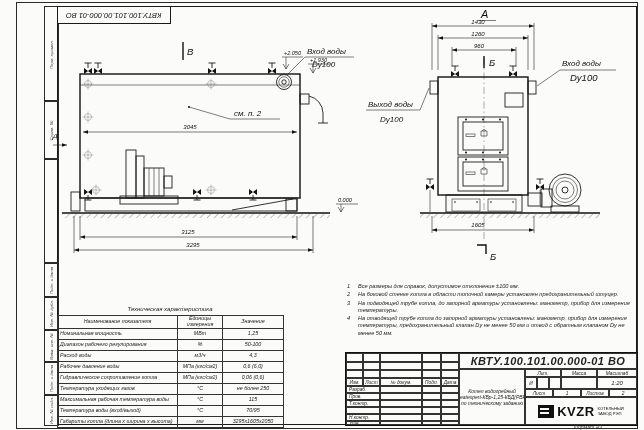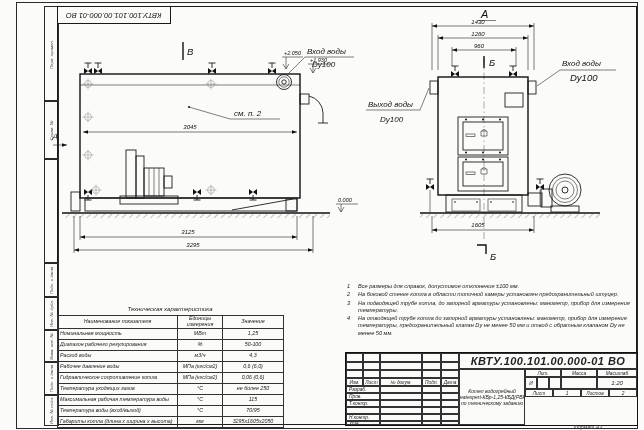--- a/index.html
+++ b/index.html
@@ -477,17 +477,27 @@
     <div class="tc" style="left:207px;top:36px;width:28px;height:8px;">
         <span>1</span>
       </div>
     <div class="tc" style="left:235px;top:36px;width:28px;height:8px;">
         <span>Листов</span>
       </div>
     <div class="tc" style="left:263px;top:36px;width:28px;height:8px;">
         <span>2</span>
       </div>
 
+    <div class="tc" style="left:179px;top:44px;width:112px;height:28px;">
+      <div class="logo-row">
+        <div class="logo-mark"></div>
+        <span class="logo-txt">KVZR</span>
+        <span class="logo-sub">
+          <span>КОТЕЛЬНЫЙ</span><br>
+          <span>ЗАВОД РЭП</span>
+        </span>
+      </div>
+    </div>
   </div>
 
   <div class="abs fmt ovl">Формат А3</div>
 
 </div>
 
 </body></html>

